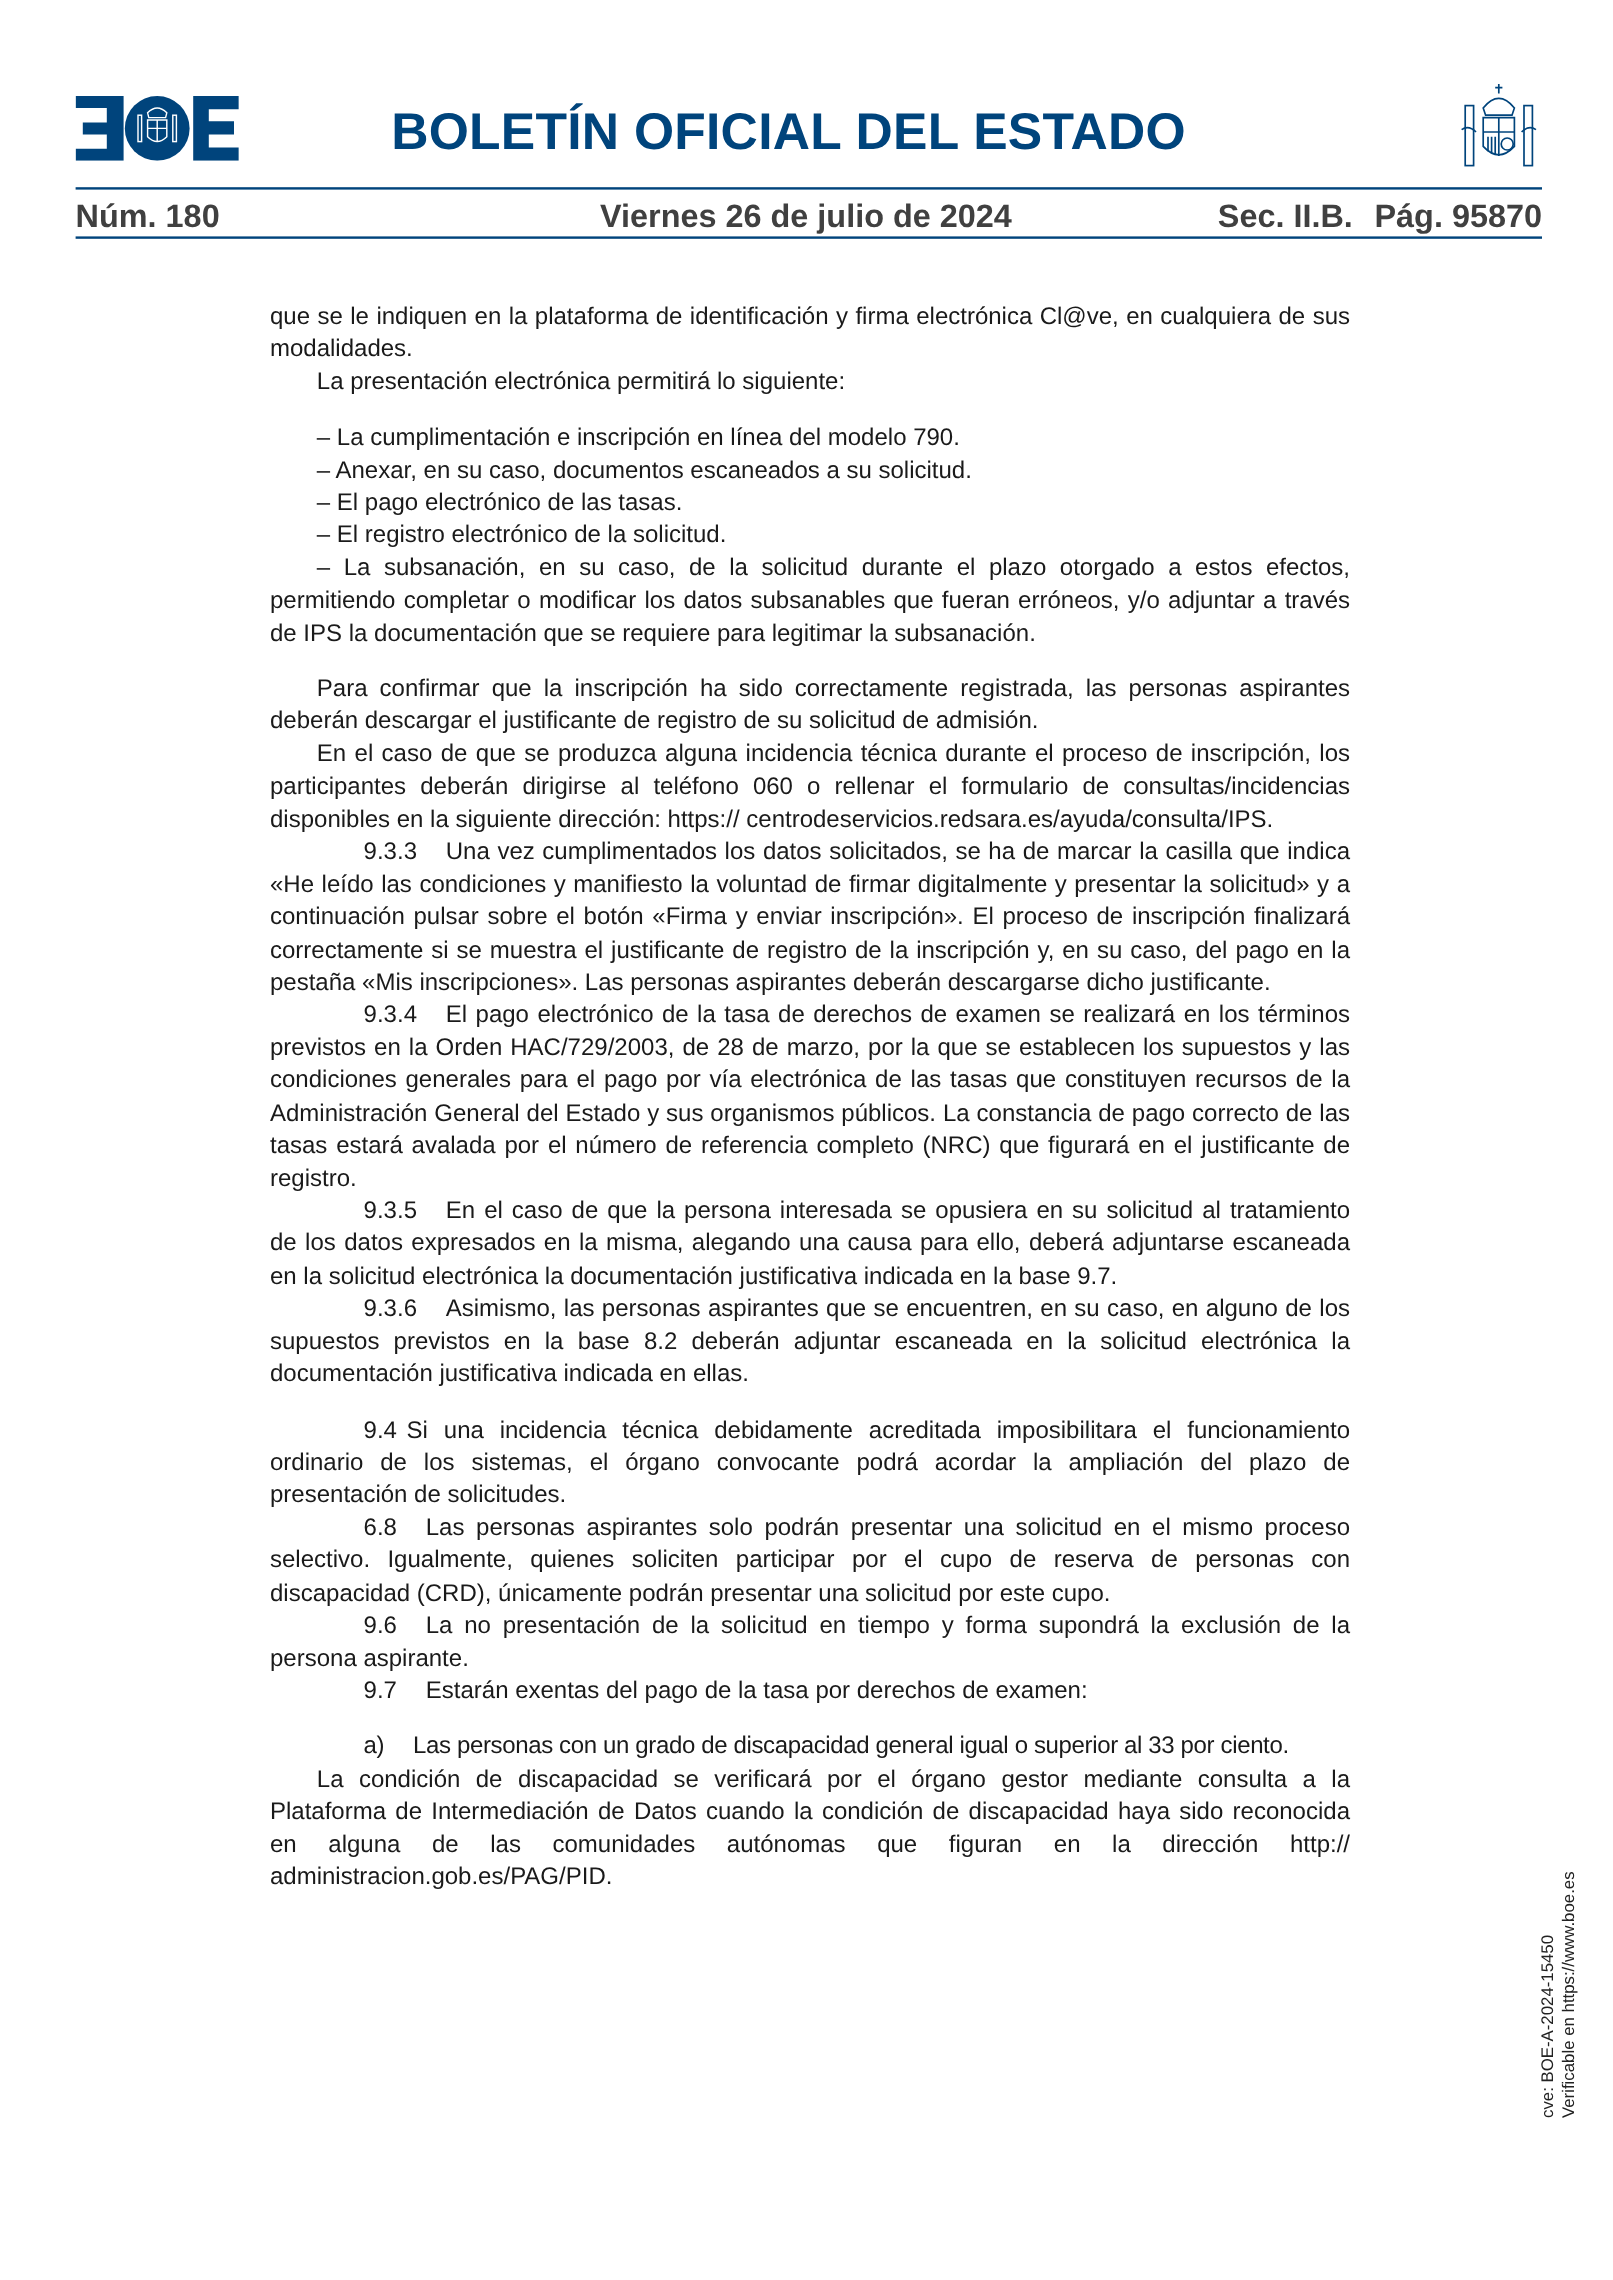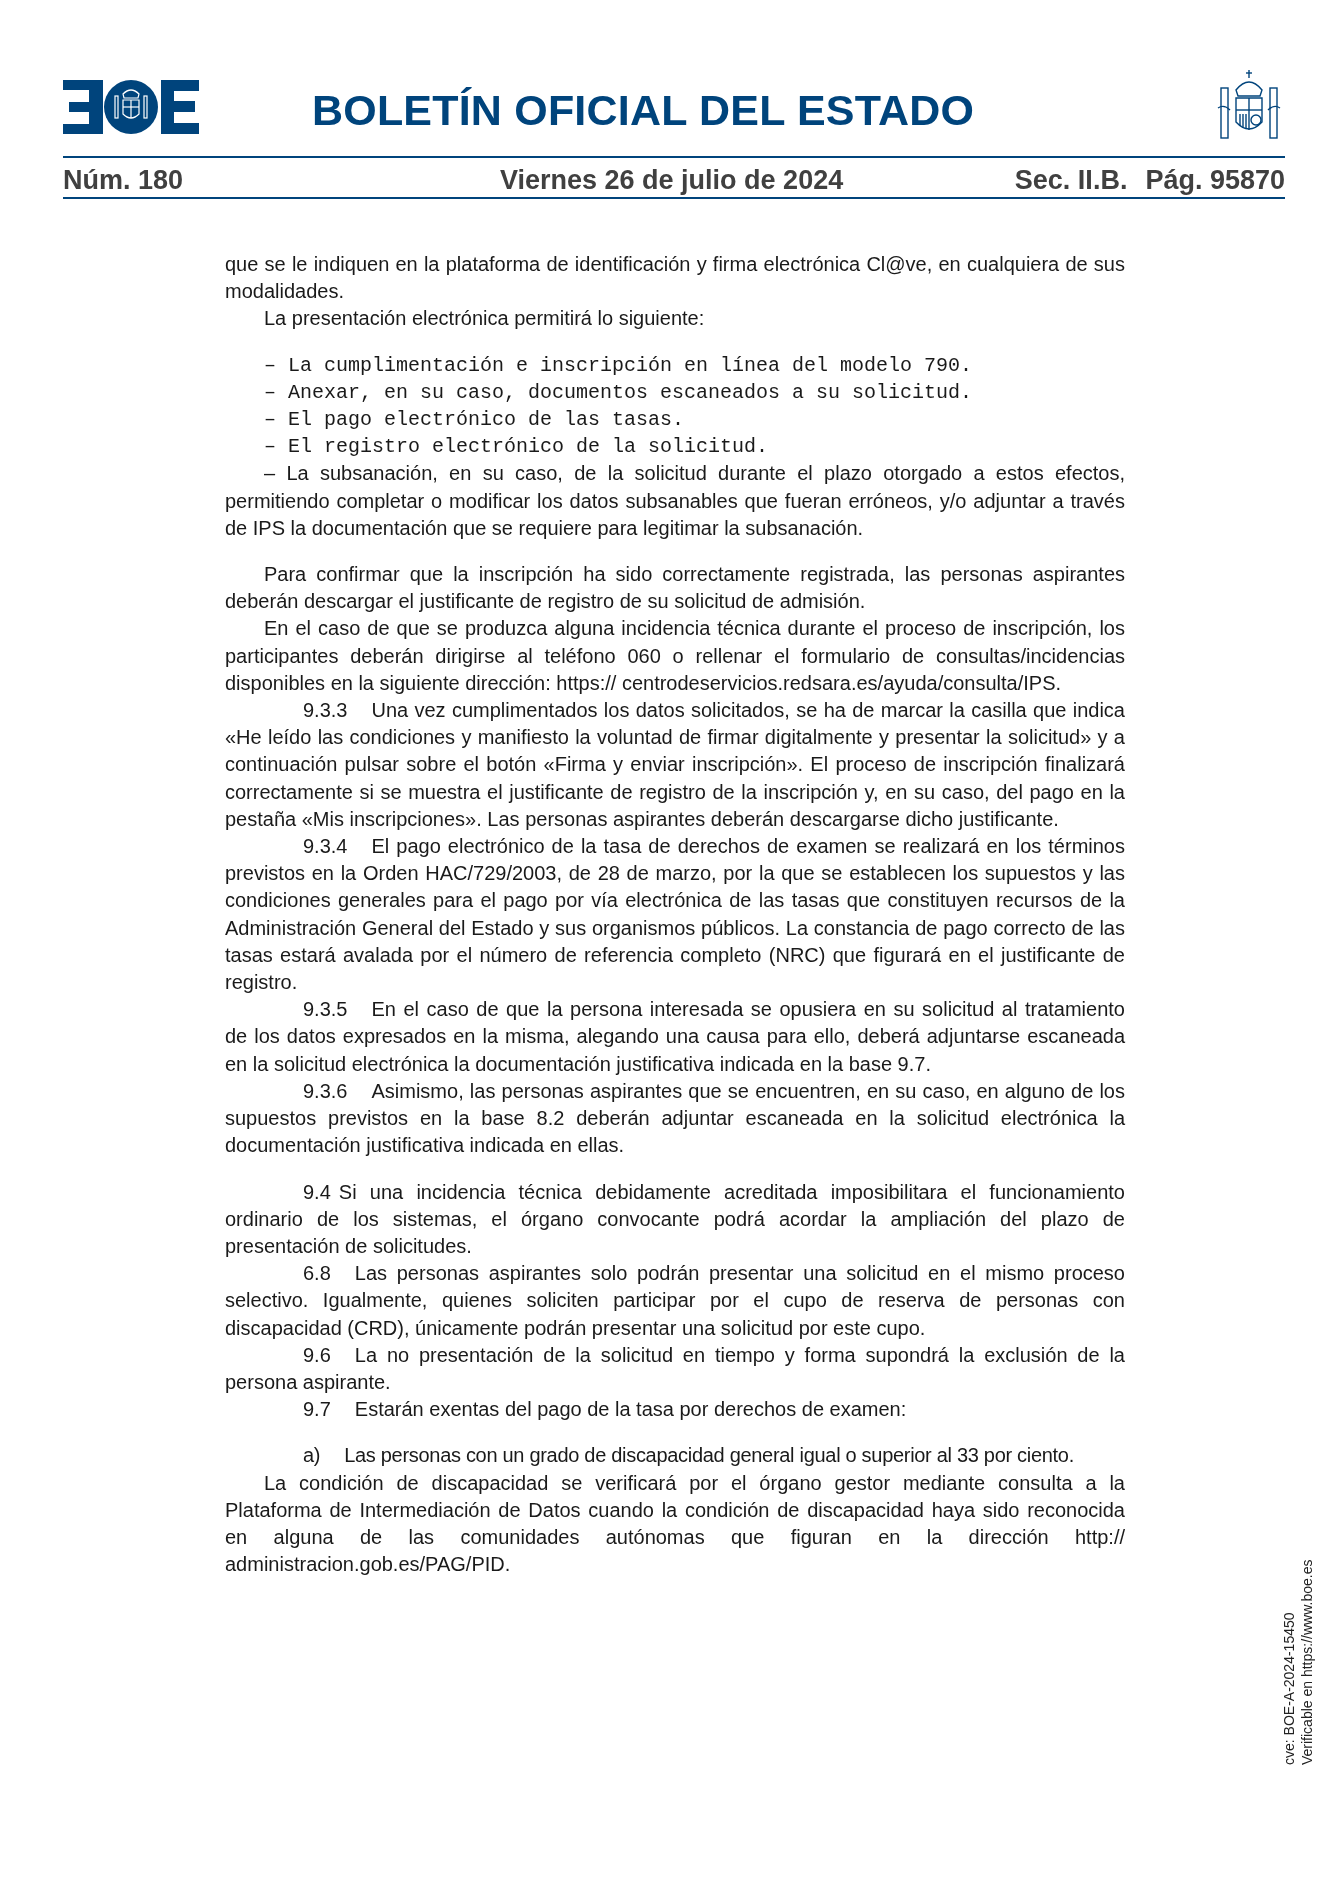--- a/index.html
+++ b/index.html
@@ -1,32 +1,32 @@
 <!DOCTYPE html>
 <html><head>
   <meta charset="utf-8">
   <style>
     html, body { margin: 0; padding: 0; background: #ffffff; }
     body { width: 1344px; height: 1900px; position: relative; overflow: hidden; font-family: "Liberation Sans", sans-serif; color: #1a1a1a; }
     .logo { position: absolute; left: 63px; top: 80px; width: 136px; height: 54px; }
-    .title { position: absolute; left: 312px; top: 86px; font-size: 43px; font-weight: bold; color: #00447c; letter-spacing: 0.2px; white-space: nowrap; }
+    .title { position: absolute; left: 326px; top: 86px; font-size: 43px; font-weight: bold; color: #00447c; letter-spacing: 0.2px; white-space: nowrap; }
     .coat { position: absolute; left: 1216px; top: 68px; width: 66px; height: 76px; }
     .rule { position: absolute; left: 63px; width: 1222px; height: 2px; background: #00447c; }
     .rule.top { top: 156px; }
     .rule.bottom { top: 197px; }
     .hdr { position: absolute; top: 165px; font-size: 27px; font-weight: bold; color: #404040; white-space: nowrap; }
     .hdr.num { left: 63px; }
     .hdr.date { left: 500px; }
     .hdr.sec { right: 59px; }
     .hdr .sp { display: inline-block; width: 18px; }
     .content { position: absolute; left: 225px; top: 251px; width: 900px; font-size: 20px; line-height: 27.2px; }
     .content p { margin: 0; text-align: justify; text-align-last: left; }
     .content .ind { text-indent: 39px; }
     .content .gap { margin-top: 19px; }
-    .content .dash { text-indent: 39px; text-align: center; font-family: Liberation Mono, monospace; }
+    .content .dash { text-indent: 39px; text-align: center; }
     .lbl { display: inline-block; margin-right: 24px; }
     .cve { position: absolute; left: 1280px; top: 1765px; transform-origin: 0 0; transform: rotate(-90deg); font-size: 14px; line-height: 18px; color: #222; white-space: nowrap; }
   </style>
 </head>
 <body>
 
 <svg class="logo" viewBox="0 0 136 54">
   <g fill="#00447c">
     <path d="M0 0 H40 V54 H0 V44 H26 V32 H6 V22 H26 V10 H0 Z"></path>
     <circle cx="68" cy="27" r="27"></circle>

